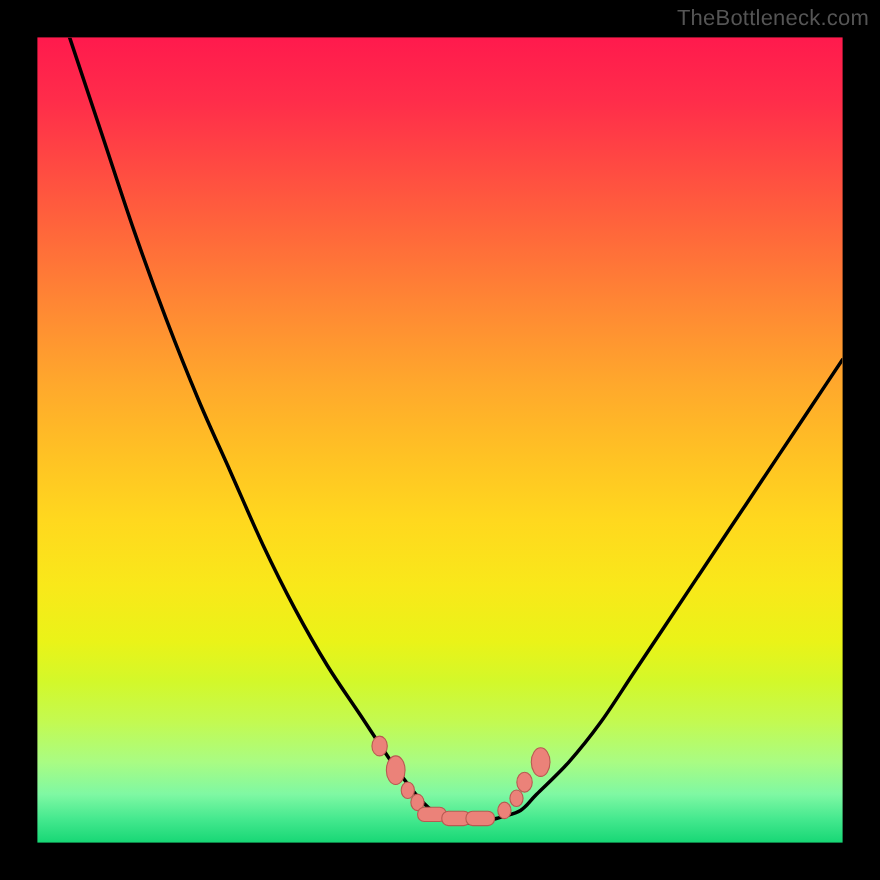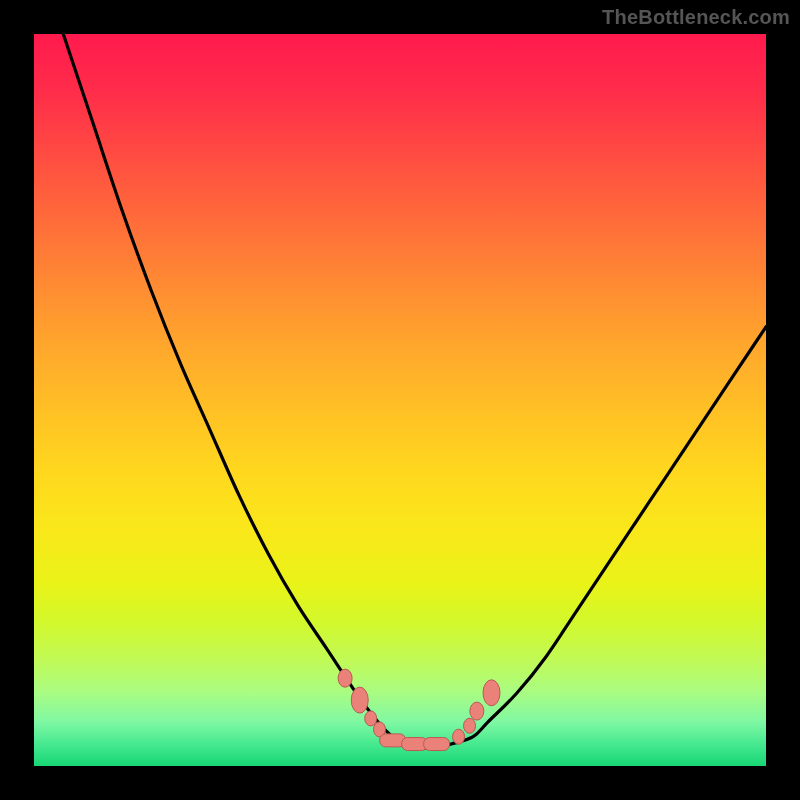--- a/index.html
+++ b/index.html
@@ -50,21 +50,21 @@
     top: 0;
     width: 732px;
     height: 732px;
   }
   .attribution {
     position: absolute;
     top: 6px;
     right: 10px;
     color: #555;
     font-size: 20px;
-    font-weight: 700;
+    font-weight: 400;
     letter-spacing: 0.2px;
     user-select: none;
   }
 </style>
 </head>
 <body>
 
 <div class="frame">
   <div class="plot-area">
     <svg class="curve-svg" viewBox="0 0 732 732" preserveAspectRatio="none">

